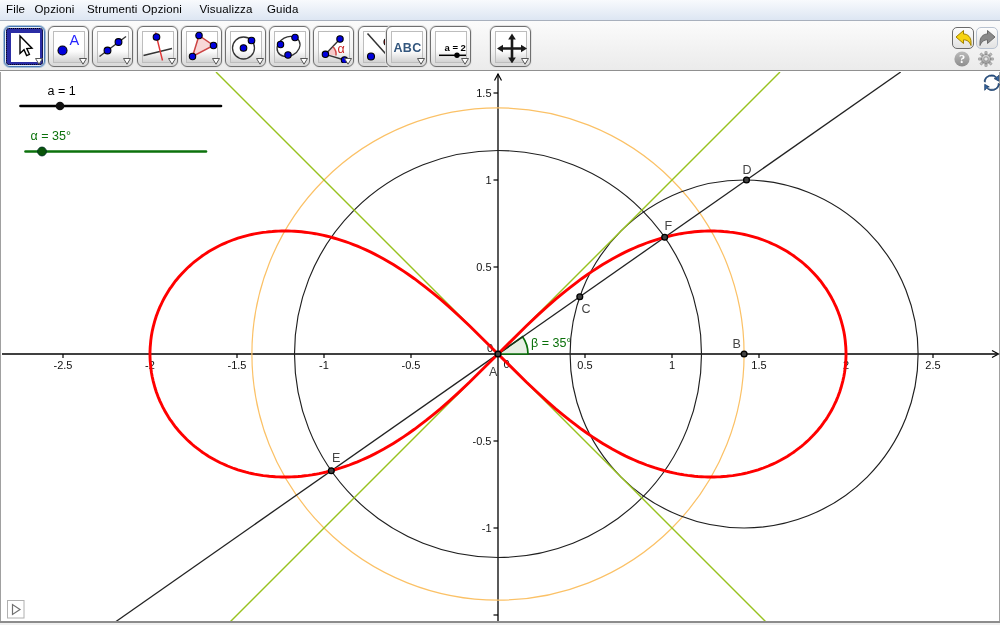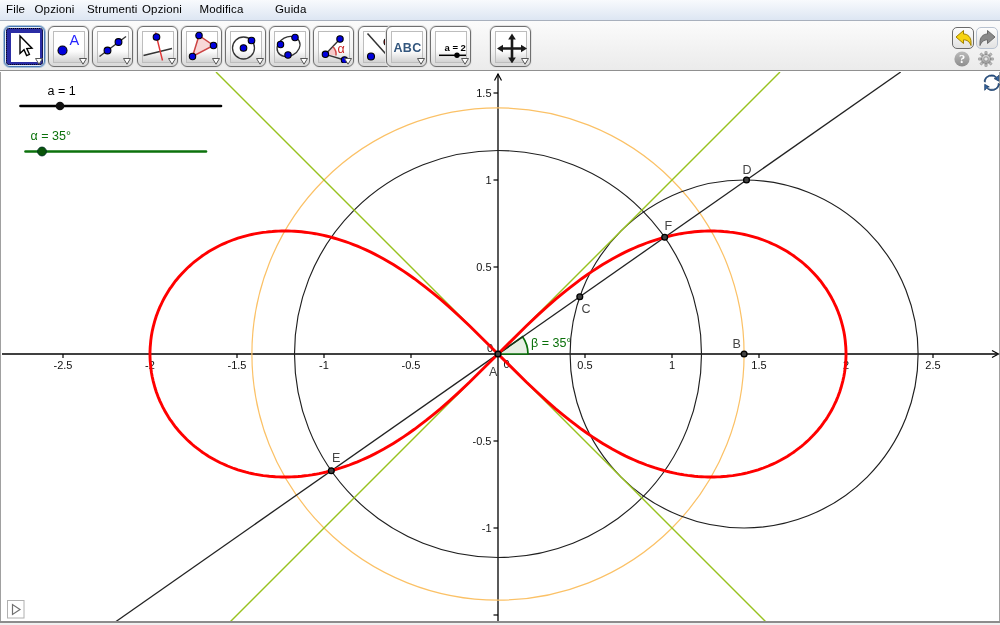--- a/index.html
+++ b/index.html
@@ -114,22 +114,22 @@
 </g>
 <rect x="6.5" y="600.5" width="16.5" height="17.5" fill="#fff" stroke="#b0b0b0" stroke-width="1"></rect>
 <path d="M11.5 604.5 L11.5 614.5 L19 609.5 Z" fill="#fff" stroke="#707070" stroke-width="1.2"></path>
 </svg>
   </div>
 <div id="menubar">
     <span style="left:6px">File</span>
     <span style="left:34.5px">Opzioni</span>
     <span style="left:87px">Strumenti</span>
     <span style="left:142px">Opzioni</span>
-    <span style="left:199.5px">Modifica</span>
-    <span style="left:275px">Guida</span>
+    <span style="left:199.5px">Visualizza</span>
+    <span style="left:267px">Guida</span>
   </div>
 <div id="toolbar">
 <div class="tbtn sel" style="left:4px">
       <div class="seldot">
         <div class="selin">
           <svg width="32" height="32" viewBox="0 0 32 32">
             <path d="M10 4 L10 21.5 L14 17.8 L16.6 23.6 L19.4 22.3 L16.8 16.6 L22 16.2 Z" fill="#fff" stroke="#000" stroke-width="1.4"></path>
           </svg>
         </div>
       </div>

